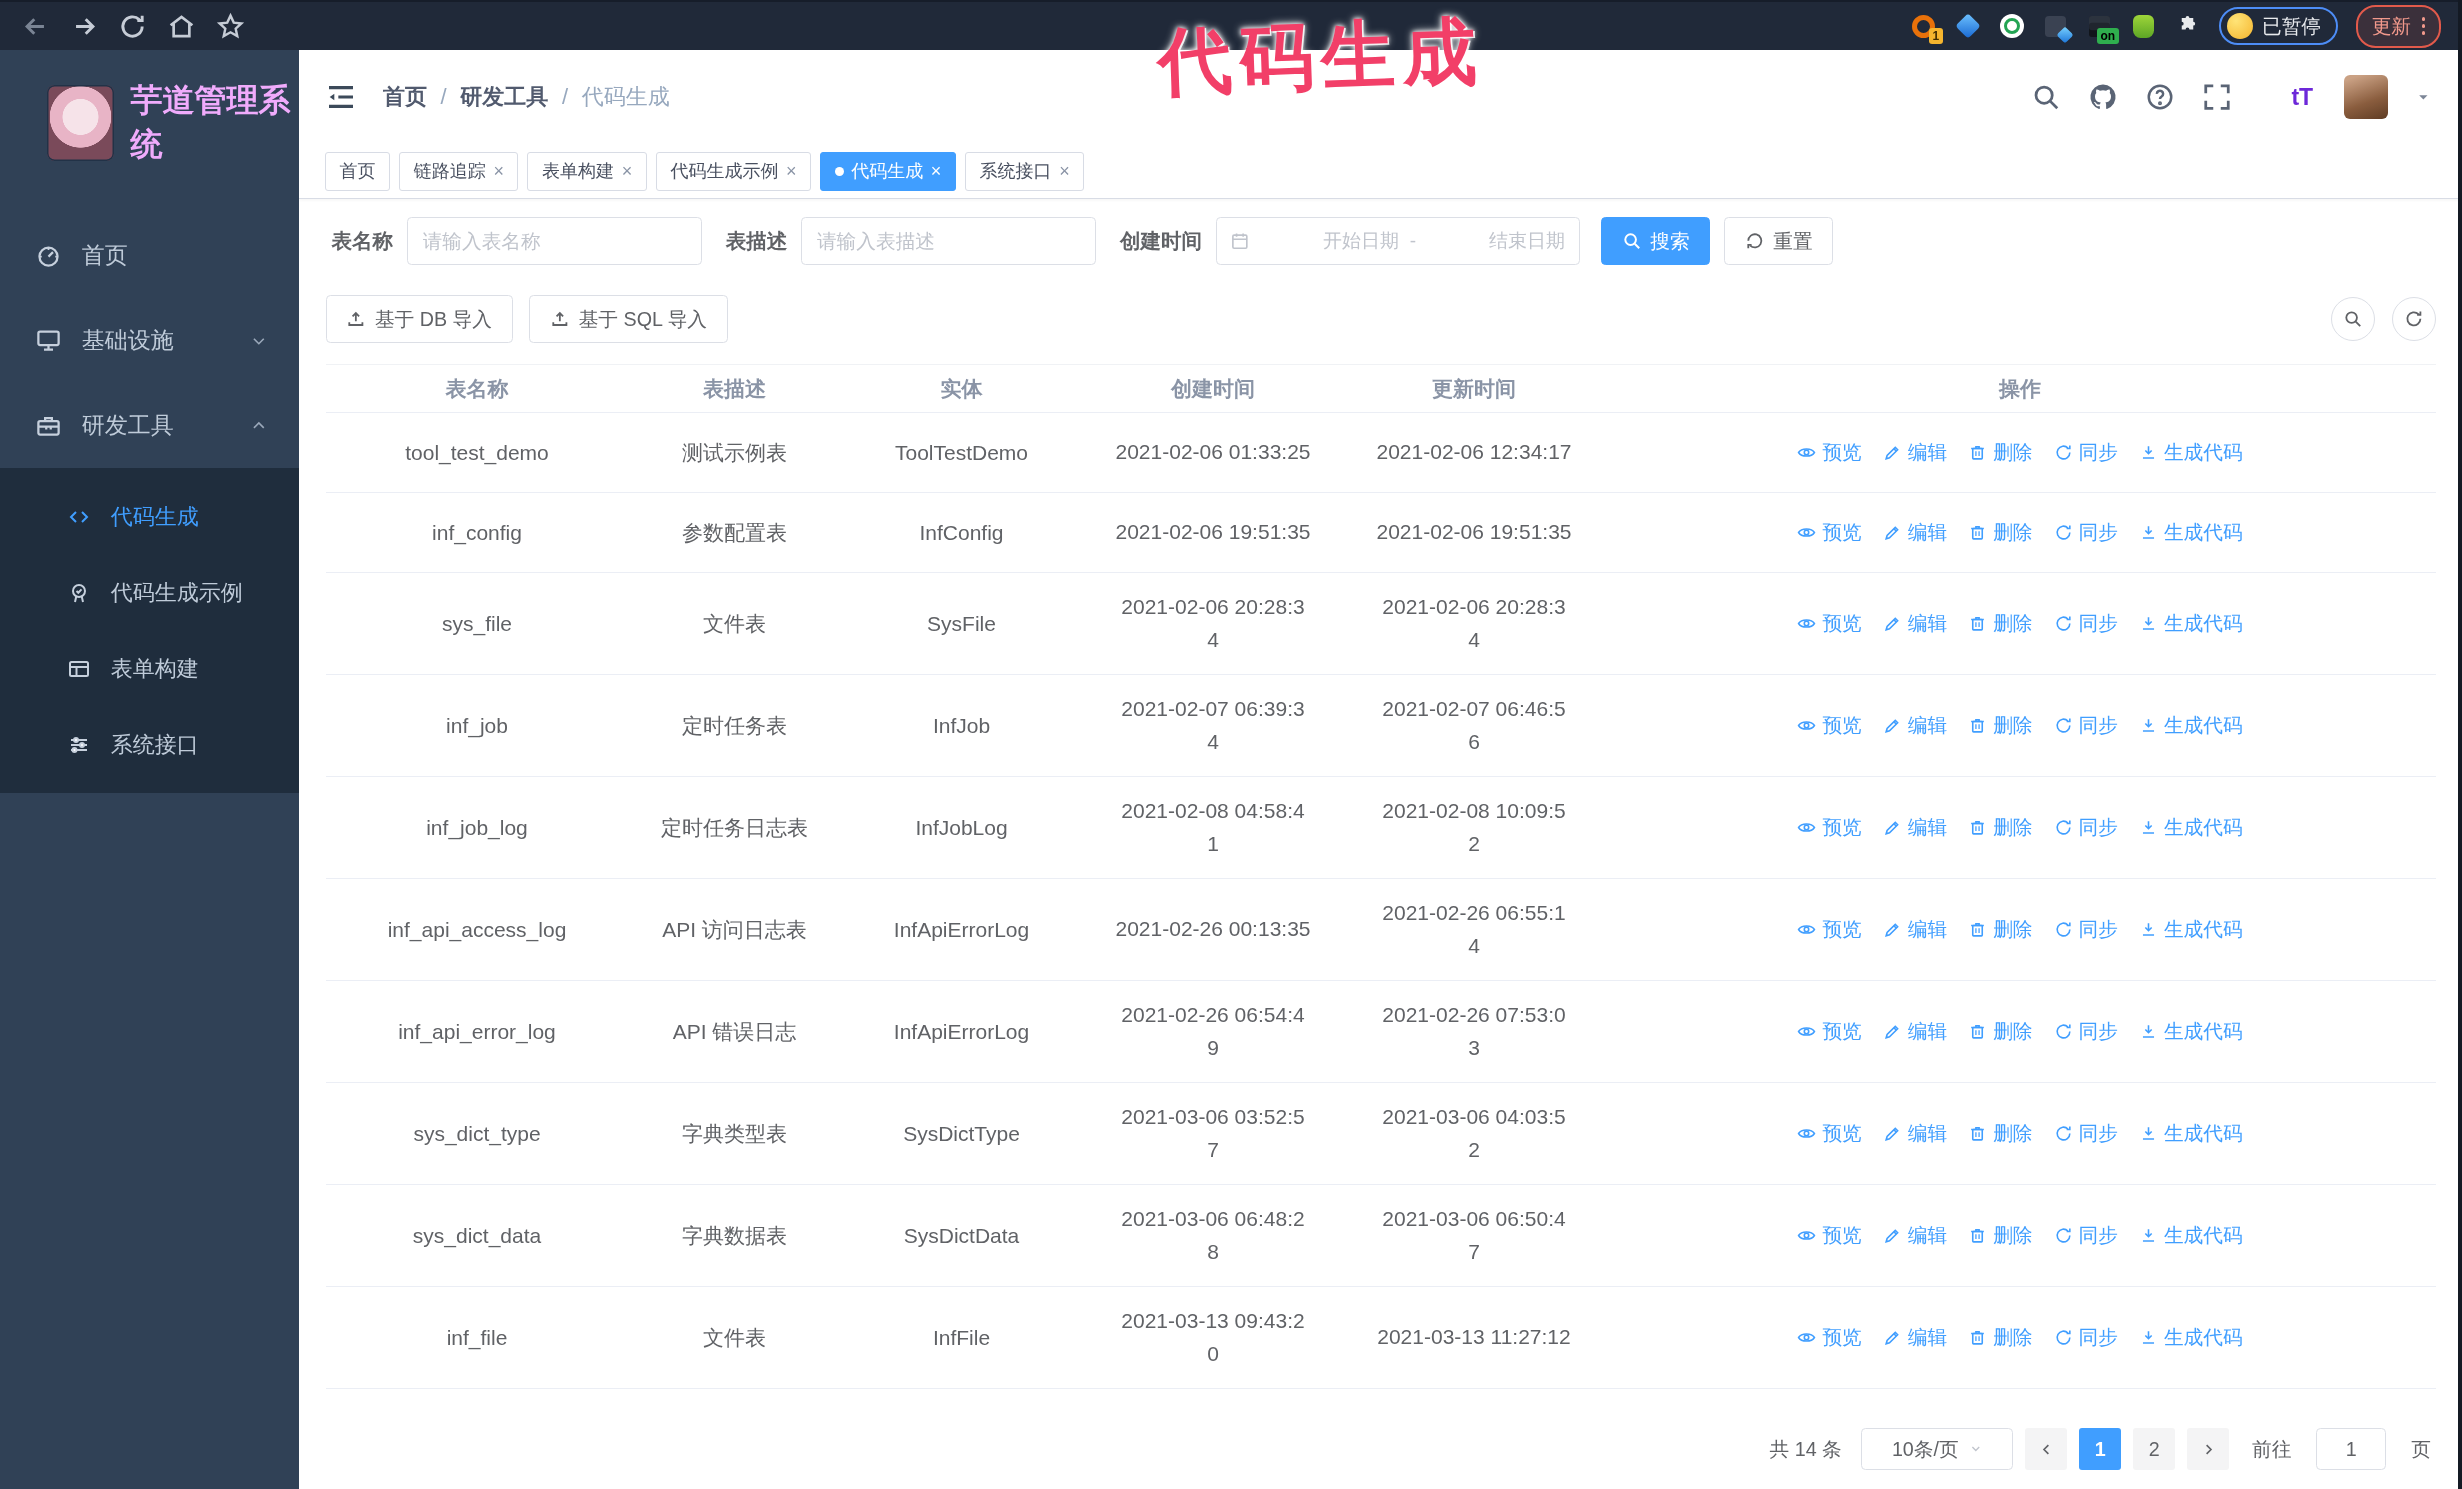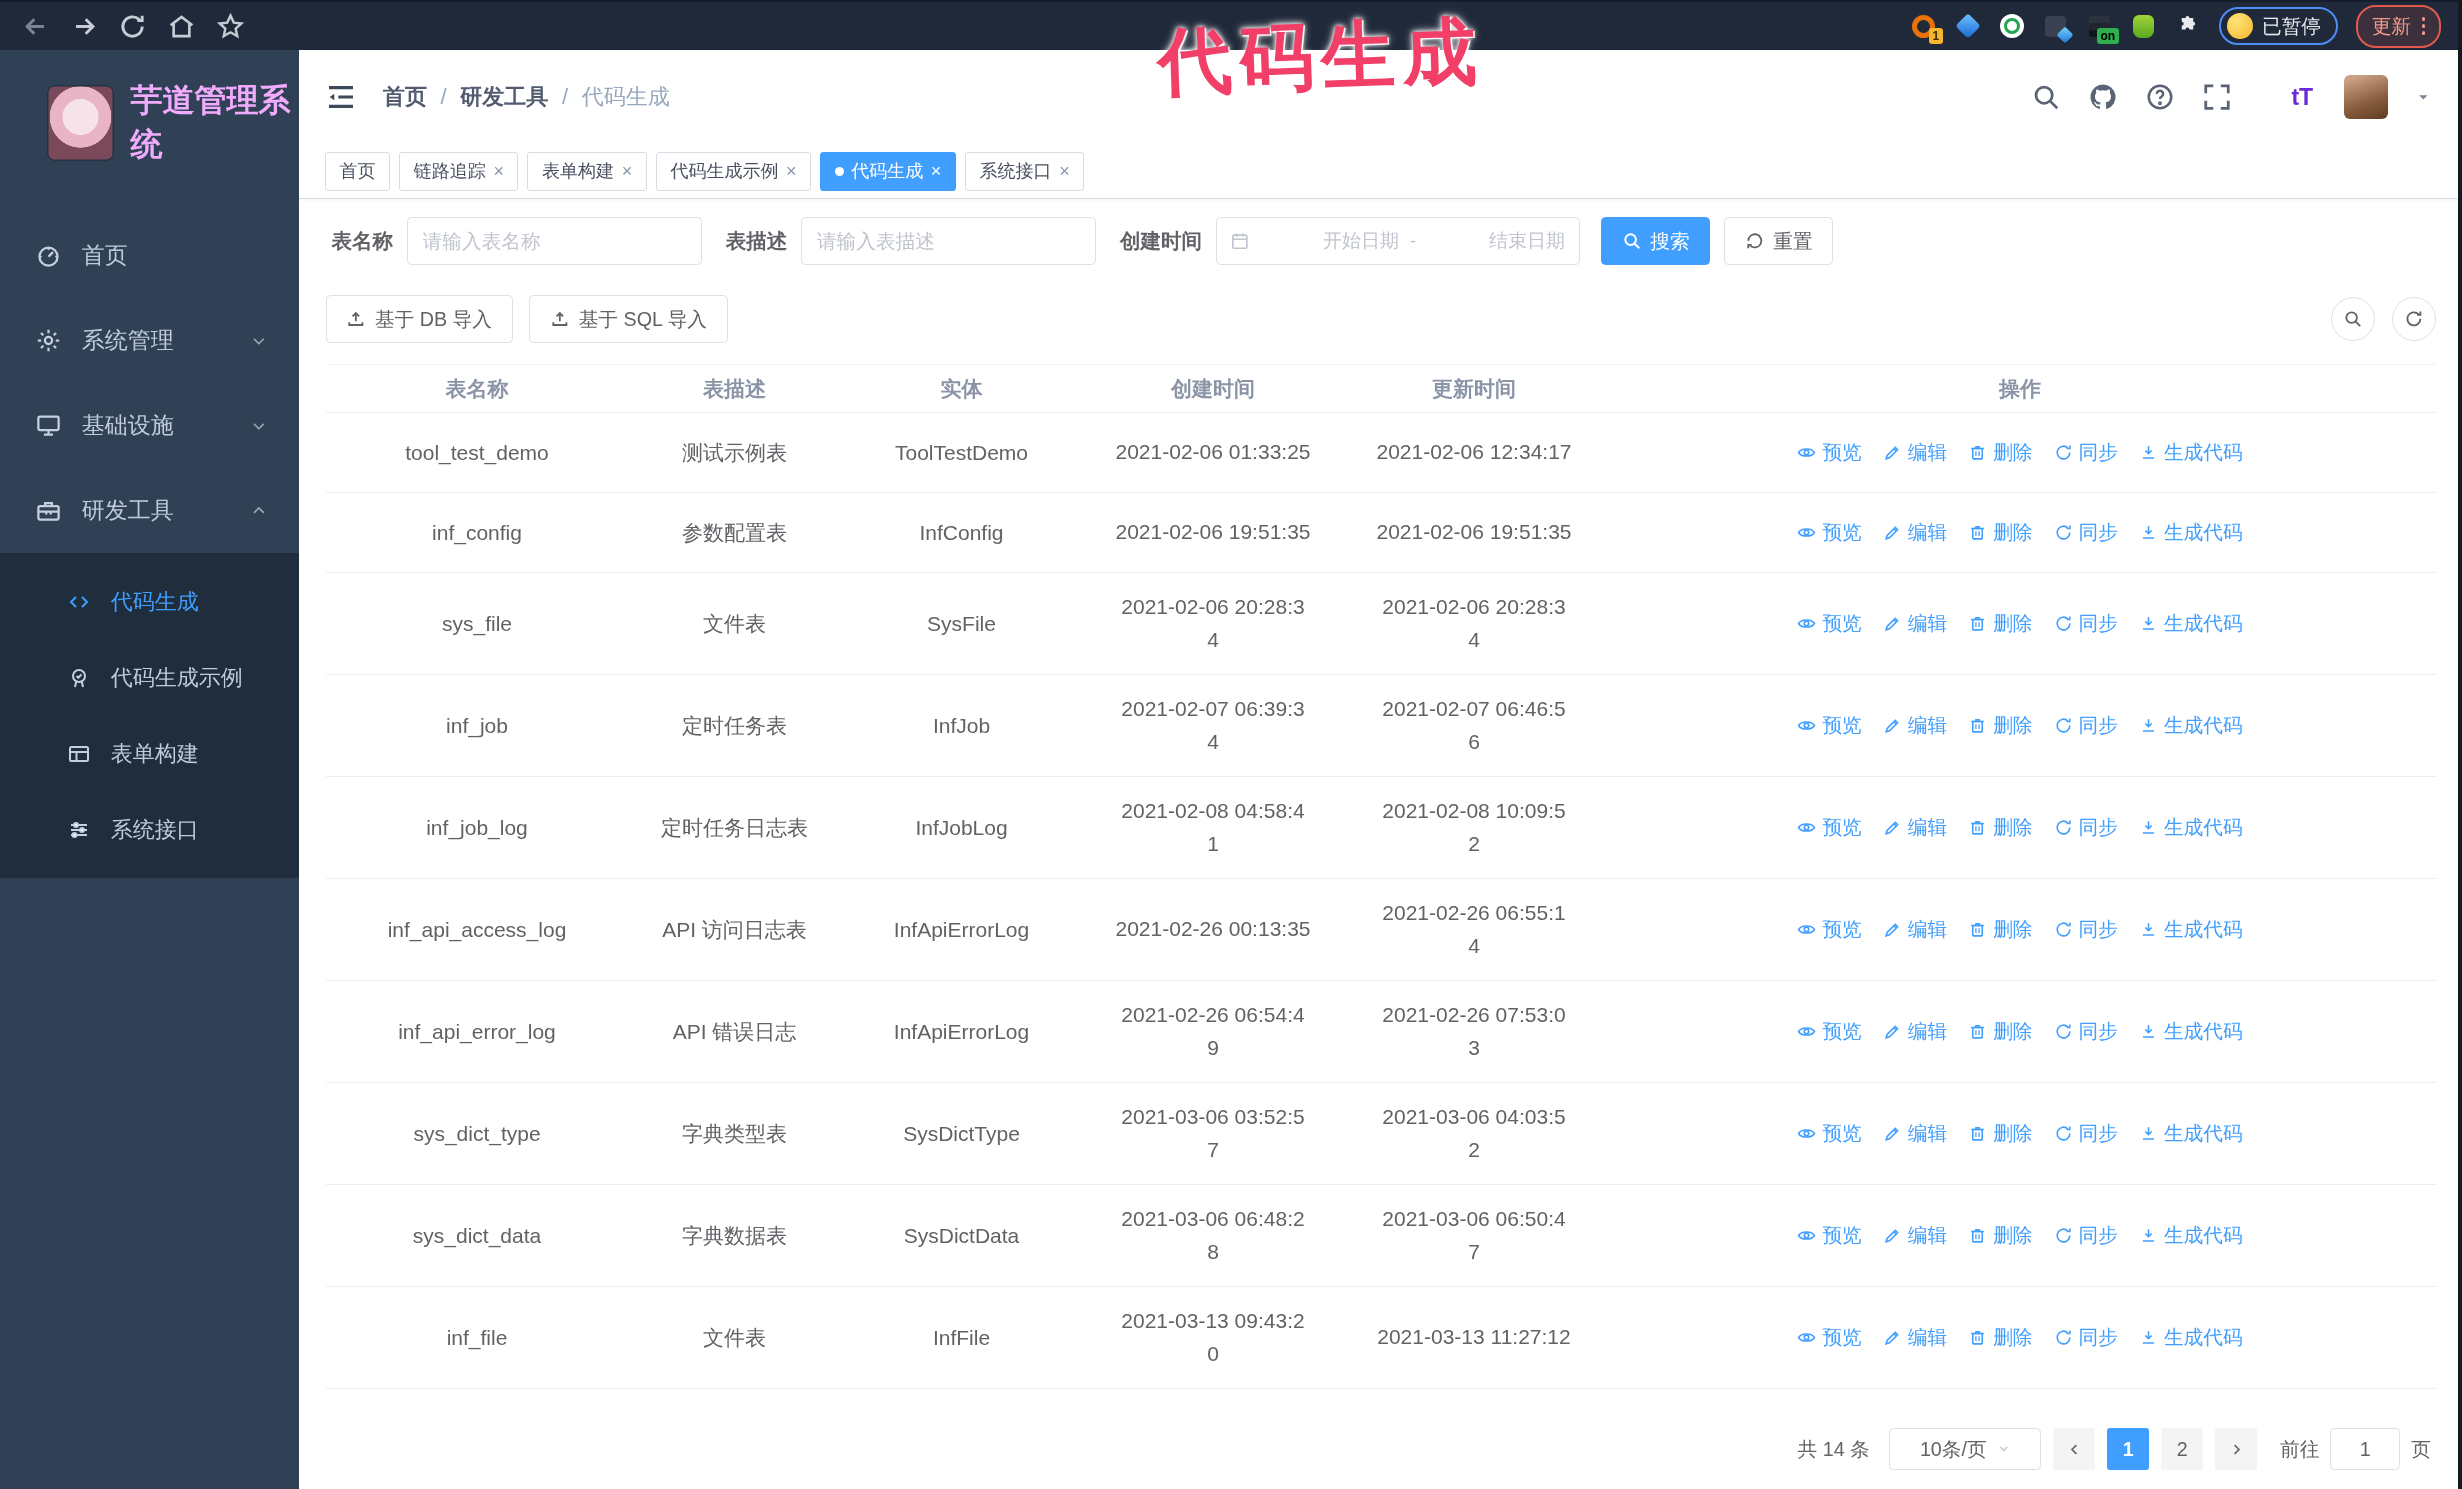--- a/index.html
+++ b/index.html
@@ -110,21 +110,21 @@
   .alink svg { width:19px; height:19px; }
 
   
   .pagination { display:flex; align-items:center; justify-content:flex-end; gap:12px; margin:39px 4.5px 0 0; font-size:19.7px; color:#606266; }
   .pg-total { margin-right:7.6px; }
   .pg-size { width:152px; height:42px; border:0.8px solid #dcdfe6; border-radius:4.5px; display:flex; align-items:center; justify-content:center; gap:10.6px; color:#606266; cursor:pointer; }
   .pg-size .caret { width:13.6px; height:13.6px; color:#c0c4cc; }
   .pg-btn { min-width:42px; height:42px; border-radius:3px; background:#f4f4f5; color:#606266; display:flex; align-items:center; justify-content:center; cursor:pointer; font-size:19.7px; }
   .pg-btn.active { background:#409eff; color:#fff; font-weight:700; }
   .pg-btn svg { width:15px; height:15px; }
-  .pg-goto { display:flex; align-items:center; gap:11px; margin-left:10.6px; }
+  .pg-goto { display:flex; align-items:center; gap:25px; margin-left:10.6px; }
   .pg-input { width:70px; height:42px; border:0.8px solid #dcdfe6; border-radius:4.5px; text-align:center; font-size:19.7px; color:#606266; font-family:inherit; }
 
   .edge-strip { position:absolute; right:0; top:0; width:4.5px; height:1490px; background:#141a24; z-index:70; }
 </style>
 </head>
 <body>
 
 <div class="stage">
 
   <div class="chrome">
@@ -213,34 +213,20 @@
         <div class="menu-item">
         <span class="mi-icon">
             <svg viewBox="0 0 24 24" fill="none" stroke="currentColor" stroke-width="2" width="100%" height="100%">
               <circle cx="12" cy="13" r="8"></circle>
               <path d="M12 13l4-4"></path>
               <path d="M4 13h2M18 13h2M12 5v2" stroke-width="1.6"></path>
             </svg>
           </span>
         <span class="mi-label">首页</span>
 
-      </div>
-        <div class="menu-item">
-        <span class="mi-icon">
-            <svg viewBox="0 0 24 24" fill="none" stroke="currentColor" stroke-width="2" width="100%" height="100%">
-              <circle cx="12" cy="12" r="3.2"></circle>
-              <path d="M12 2.5v3M12 18.5v3M2.5 12h3M18.5 12h3M5.3 5.3l2.1 2.1M16.6 16.6l2.1 2.1M18.7 5.3l-2.1 2.1M7.4 16.6l-2.1 2.1"></path>
-            </svg>
-          </span>
-        <span class="mi-label">系统管理</span>
-        <span class="chev">
-            <svg viewBox="0 0 24 24" fill="none" stroke="currentColor" stroke-width="2" width="100%" height="100%">
-              <path d="M6 9.5l6 6 6-6"></path>
-            </svg>
-          </span>
       </div>
         <div class="menu-item">
         <span class="mi-icon">
             <svg viewBox="0 0 24 24" fill="none" stroke="currentColor" stroke-width="2" width="100%" height="100%">
               <rect x="3" y="4" width="18" height="12" rx="1.5"></rect>
               <path d="M12 16v4M8 20h8"></path>
             </svg>
           </span>
         <span class="mi-label">基础设施</span>
         <span class="chev">

